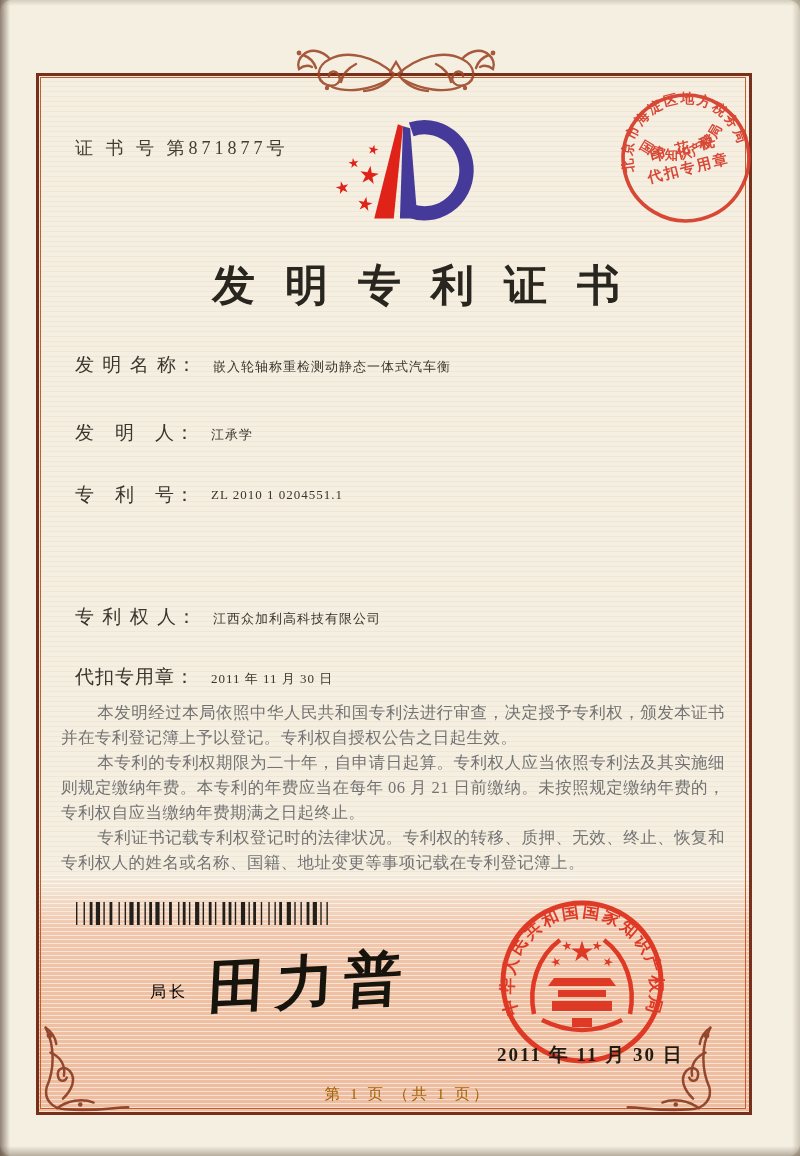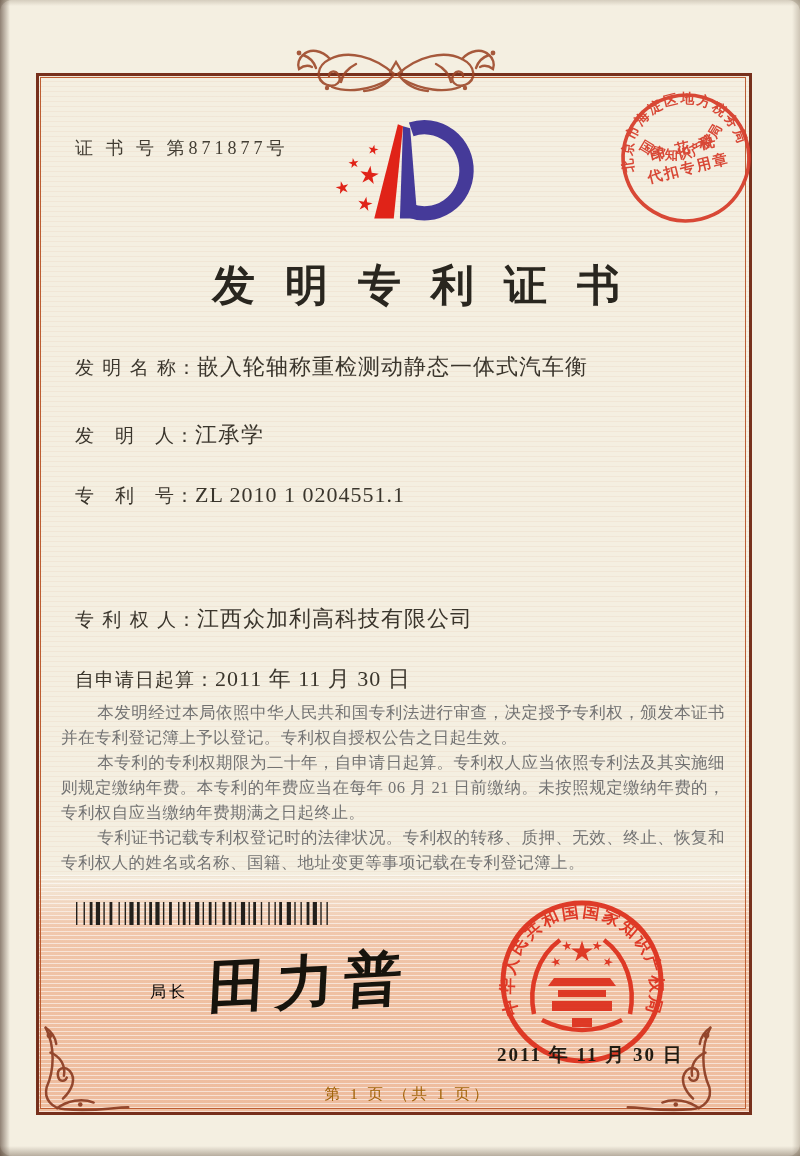--- a/index.html
+++ b/index.html
@@ -36,22 +36,22 @@
              transform:rotate(-14deg);opacity:.92;z-index:7;}
   .tax-stamp text{fill:#d63a28;font-weight:700;}
 
   .title{position:absolute;left:0;top:241px;width:100%;margin:16px;text-align:center;
          font-size:43px;font-weight:700;letter-spacing:30px;text-indent:30px;
          color:#29261f;z-index:6;}
 
   .field-row{position:absolute;left:75px;display:flex;align-items:baseline;
              color:#3a352c;z-index:6;white-space:nowrap;}
   .field-label{font-size:19px;letter-spacing:1px;}
-  .field-value{font-size:22px;margin-left:0;letter-spacing:1px;}
-  #row-0{top:352px;} #row-1{top:420px;} #row-2{top:482px;}
+  .field-value{font-size:13px;margin-left:16px;letter-spacing:1px;}
+  #row-0{top:352px;} #row-1{top:420px;} #row-2{top:482px;align-items:center;}
   #row-3{top:543px;} #row-4{top:604px;text-align:center;} #row-5{top:664px;}
 
   .body-text{position:absolute;left:61px;top:700px;width:664px;z-index:6;color:#737373;}
   .body-text p{margin:0;font-size:16.5px;line-height:25px;text-indent:2.2em;
                letter-spacing:.4px;text-align:justify;}
 
   .barcode{position:absolute;left:76px;top:902px;width:258px;height:23px;z-index:8;}
 
   .sig-label{position:absolute;left:150px;top:982px;font-size:16px;letter-spacing:3px;
              color:#000000;z-index:8;}
@@ -170,21 +170,21 @@
   </div>
   <div class="field-row" id="row-2">
     <span class="field-label">专　利　号：</span>
     <span class="field-value">ZL 2010 1 0204551.1</span>
   </div>
   <div class="field-row" id="row-4">
     <span class="field-label">专 利 权 人：</span>
     <span class="field-value">江西众加利高科技有限公司</span>
   </div>
   <div class="field-row" id="row-5">
-    <span class="field-label">自申请日起算：</span>
+    <span class="field-label">代扣专用章：</span>
     <span class="field-value">2011 年 11 月 30 日</span>
   </div>
 
   <div class="body-text">
     <p>本发明经过本局依照中华人民共和国专利法进行审查，决定授予专利权，颁发本证书并在专利登记簿上予以登记。专利权自授权公告之日起生效。</p>
     <p>本专利的专利权期限为二十年，自申请日起算。专利权人应当依照专利法及其实施细则规定缴纳年费。本专利的年费应当在每年 06 月 21 日前缴纳。未按照规定缴纳年费的，专利权自应当缴纳年费期满之日起终止。</p>
     <p>专利证书记载专利权登记时的法律状况。专利权的转移、质押、无效、终止、恢复和专利权人的姓名或名称、国籍、地址变更等事项记载在专利登记簿上。</p>
   </div>
 
   <svg class="barcode" id="barcode-svg" preserveAspectRatio="none" viewBox="0 0 184.59999999999985 23">

